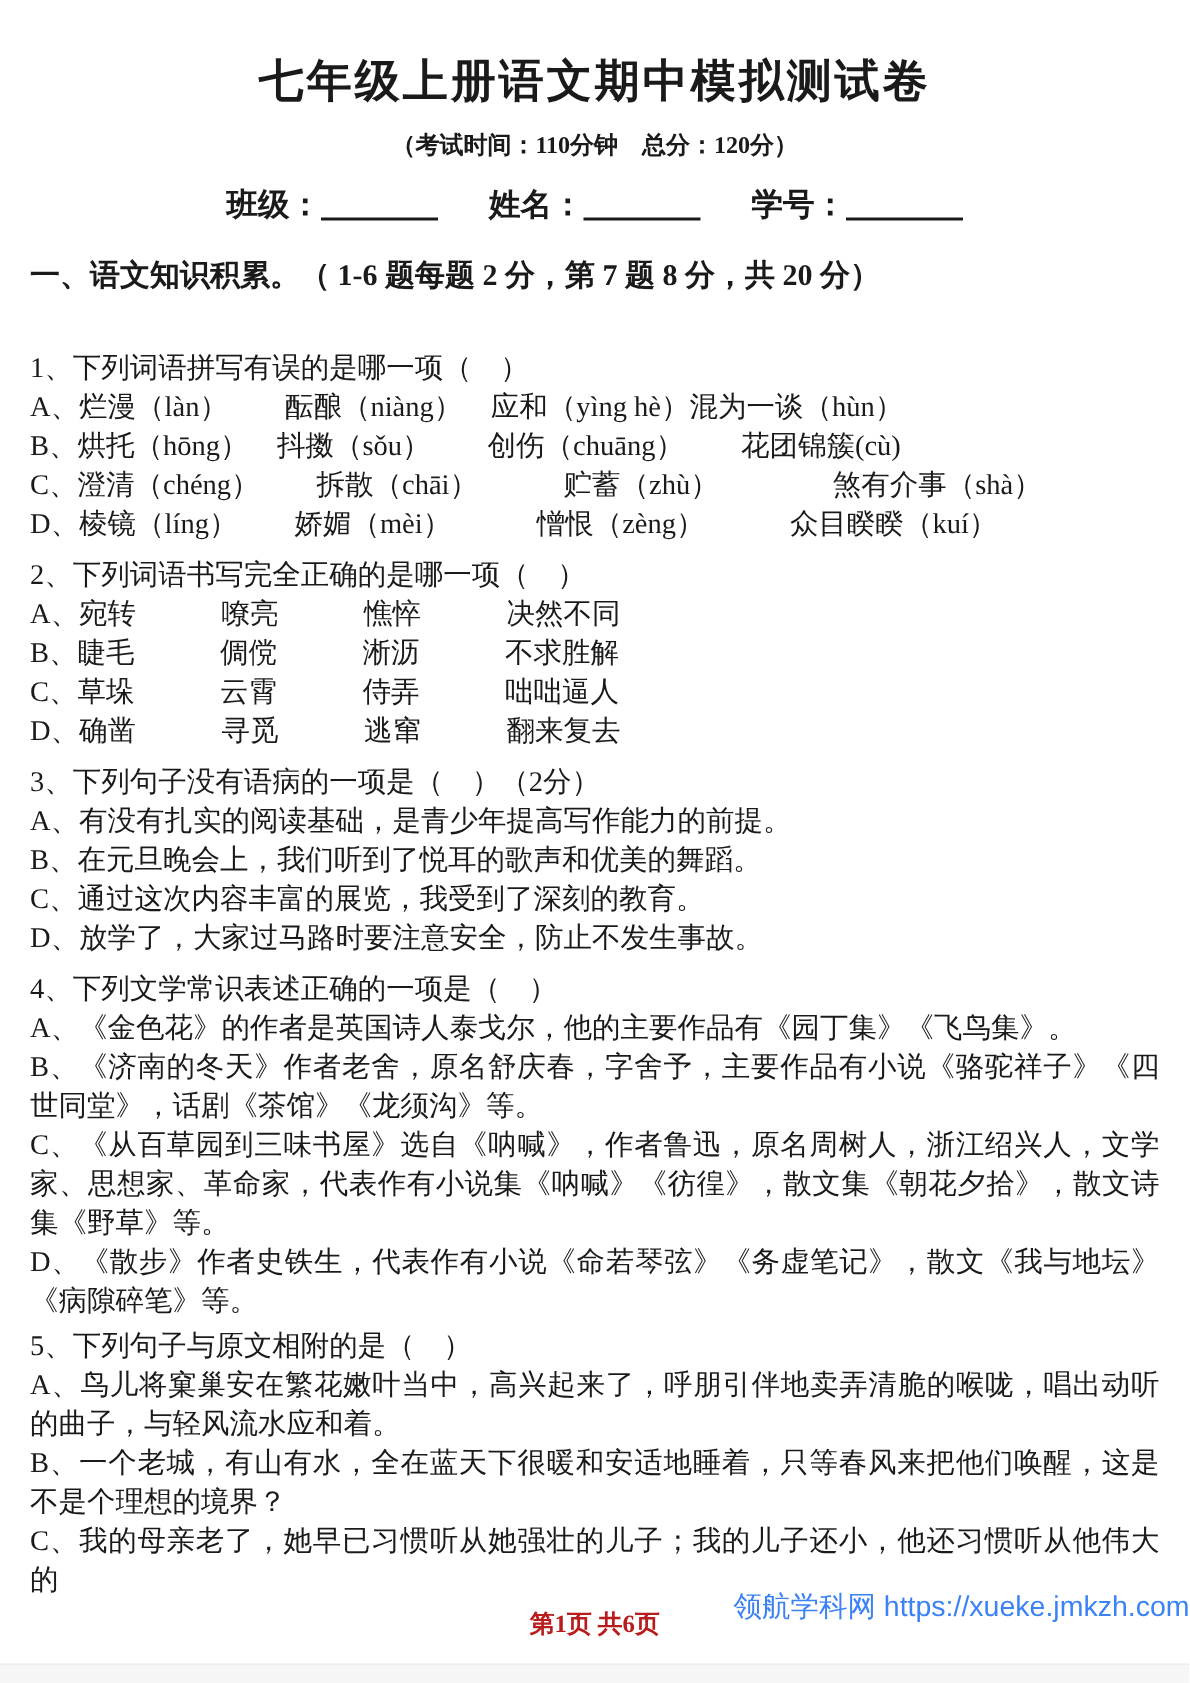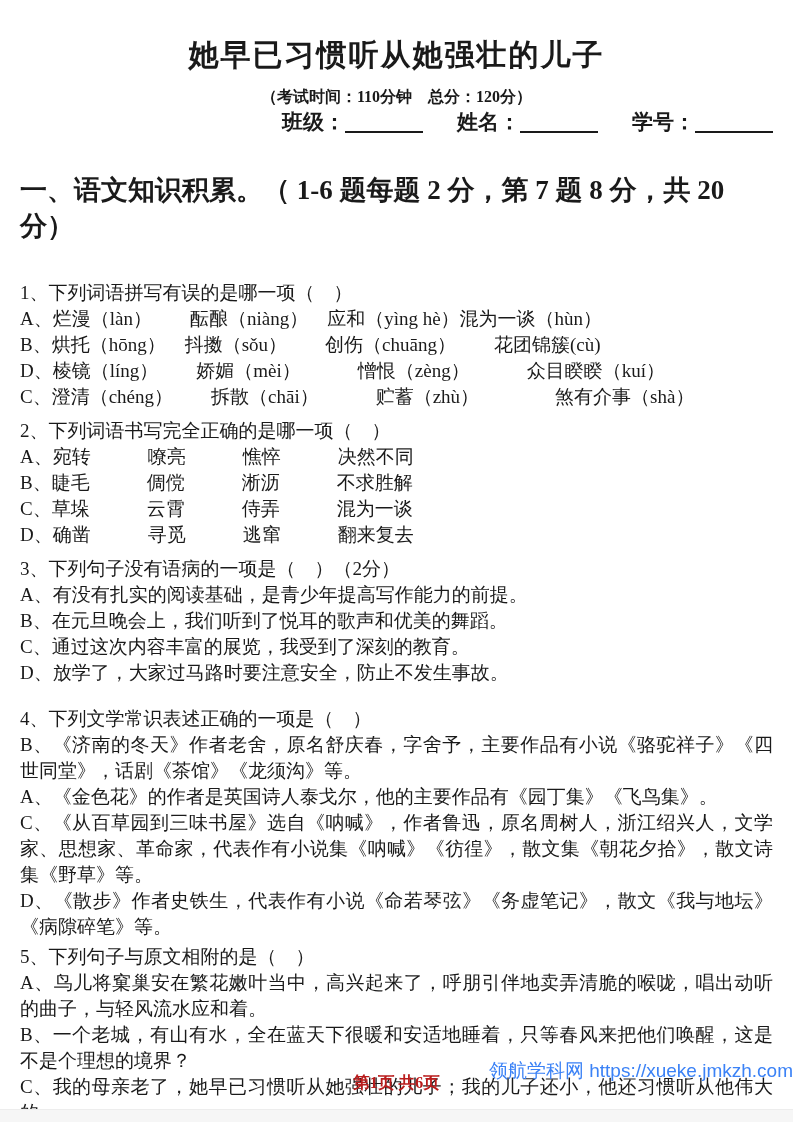--- a/index.html
+++ b/index.html
@@ -21,45 +21,46 @@
     letter-spacing: 2px;
     line-height: 1.25;
   }
   .subtitle {
     margin-top: 13px;
     text-align: center;
     font-size: 16px;
     font-weight: 600;
   }
   .student-line {
-    text-align: right;
+    margin-top: 14px;
+    text-align: center;
     font-size: 21px;
     font-weight: 600;
     white-space: nowrap;
   }
   .blank {
     display: inline-block;
     width: 78px;
     height: 16px;
     border-bottom: 2px solid #1a1a1a;
     vertical-align: -4px;
     margin-right: 34px;
   }
   .blank.last { margin-right: 0; }
 
   .section-heading {
-    margin-top: 36px;
-    font-size: 27px;
+    margin-top: 20px;
+    font-size: 20px;
     font-weight: 700;
     white-space: pre-wrap;
   }
 
   .question { margin-top: 8px; }
   .question.q1 { margin-top: 36px; }
-  .question.q4 { margin-top: 20px; }
+  .question.q4 { margin-top: 8px; }
   .question.q5 { margin-top: 4px; }
   .q-line {
     font-size: 19px;
     line-height: 26px;
     white-space: pre-wrap;
     text-align: justify;
   }
 
   .watermark {
     position: absolute;
@@ -85,56 +86,56 @@
     height: 12px;
     background: #f6f6f6;
     border-top: 1px solid #ededed;
   }
 </style>
 </head>
 <body>
 
 <div class="content">
 
-  <h1 class="title">她早已习惯听从她强壮的儿子</h1>
+  <h1 class="title">七年级上册语文期中模拟测试卷</h1>
 
   <div class="subtitle">（考试时间：110分钟　总分：120分）</div>
 
   <div class="student-line"><span>班级：</span><span class="blank"></span><span>姓名：</span><span class="blank"></span><span>学号：</span><span class="blank last"></span></div>
 
   <div class="section-heading">一、语文知识积累。（ 1-6 题每题 2 分，第 7 题 8 分，共 20 分）</div>
 
   <section class="question q1">
     <div class="q-line">1、下列词语拼写有误的是哪一项（　）</div>
     <div class="q-line">A、烂漫（làn）　　酝酿（niàng）　应和（yìng hè）混为一谈（hùn）</div>
     <div class="q-line">B、烘托（hōng）　抖擞（sǒu）　　创伤（chuāng）　　花团锦簇(cù)</div>
+    <div class="q-line">C、澄清（chéng）　　拆散（chāi）　　　贮蓄（zhù）　　　　煞有介事（shà）</div>
     <div class="q-line">D、棱镜（líng）　　娇媚（mèi）　　　憎恨（zèng）　　　众目睽睽（kuí）</div>
-    <div class="q-line">C、澄清（chéng）　　拆散（chāi）　　　贮蓄（zhù）　　　　煞有介事（shà）</div>
   </section>
 
   <section class="question">
     <div class="q-line">2、下列词语书写完全正确的是哪一项（　）</div>
     <div class="q-line">A、宛转　　　嘹亮　　　憔悴　　　决然不同</div>
     <div class="q-line">B、睫毛　　　倜傥　　　淅沥　　　不求胜解</div>
-    <div class="q-line">C、草垛　　　云霄　　　侍弄　　　混为一谈</div>
+    <div class="q-line">C、草垛　　　云霄　　　侍弄　　　咄咄逼人</div>
     <div class="q-line">D、确凿　　　寻觅　　　逃窜　　　翻来复去</div>
   </section>
 
   <section class="question">
     <div class="q-line">3、下列句子没有语病的一项是（　）（2分）</div>
     <div class="q-line">A、有没有扎实的阅读基础，是青少年提高写作能力的前提。</div>
     <div class="q-line">B、在元旦晚会上，我们听到了悦耳的歌声和优美的舞蹈。</div>
     <div class="q-line">C、通过这次内容丰富的展览，我受到了深刻的教育。</div>
     <div class="q-line">D、放学了，大家过马路时要注意安全，防止不发生事故。</div>
   </section>
 
   <section class="question q4">
     <div class="q-line">4、下列文学常识表述正确的一项是（　）</div>
+    <div class="q-line">A、《金色花》的作者是英国诗人泰戈尔，他的主要作品有《园丁集》《飞鸟集》。</div>
     <div class="q-line">B、《济南的冬天》作者老舍，原名舒庆春，字舍予，主要作品有小说《骆驼祥子》《四世同堂》，话剧《茶馆》《龙须沟》等。</div>
-    <div class="q-line">A、《金色花》的作者是英国诗人泰戈尔，他的主要作品有《园丁集》《飞鸟集》。</div>
     <div class="q-line">C、《从百草园到三味书屋》选自《呐喊》，作者鲁迅，原名周树人，浙江绍兴人，文学家、思想家、革命家，代表作有小说集《呐喊》《彷徨》，散文集《朝花夕拾》，散文诗集《野草》等。</div>
     <div class="q-line">D、《散步》作者史铁生，代表作有小说《命若琴弦》《务虚笔记》，散文《我与地坛》《病隙碎笔》等。</div>
   </section>
 
   <section class="question q5">
     <div class="q-line">5、下列句子与原文相附的是（　）</div>
     <div class="q-line">A、鸟儿将窠巢安在繁花嫩叶当中，高兴起来了，呼朋引伴地卖弄清脆的喉咙，唱出动听的曲子，与轻风流水应和着。</div>
     <div class="q-line">B、一个老城，有山有水，全在蓝天下很暖和安适地睡着，只等春风来把他们唤醒，这是不是个理想的境界？</div>
     <div class="q-line">C、我的母亲老了，她早已习惯听从她强壮的儿子；我的儿子还小，他还习惯听从他伟大的</div>
   </section>

